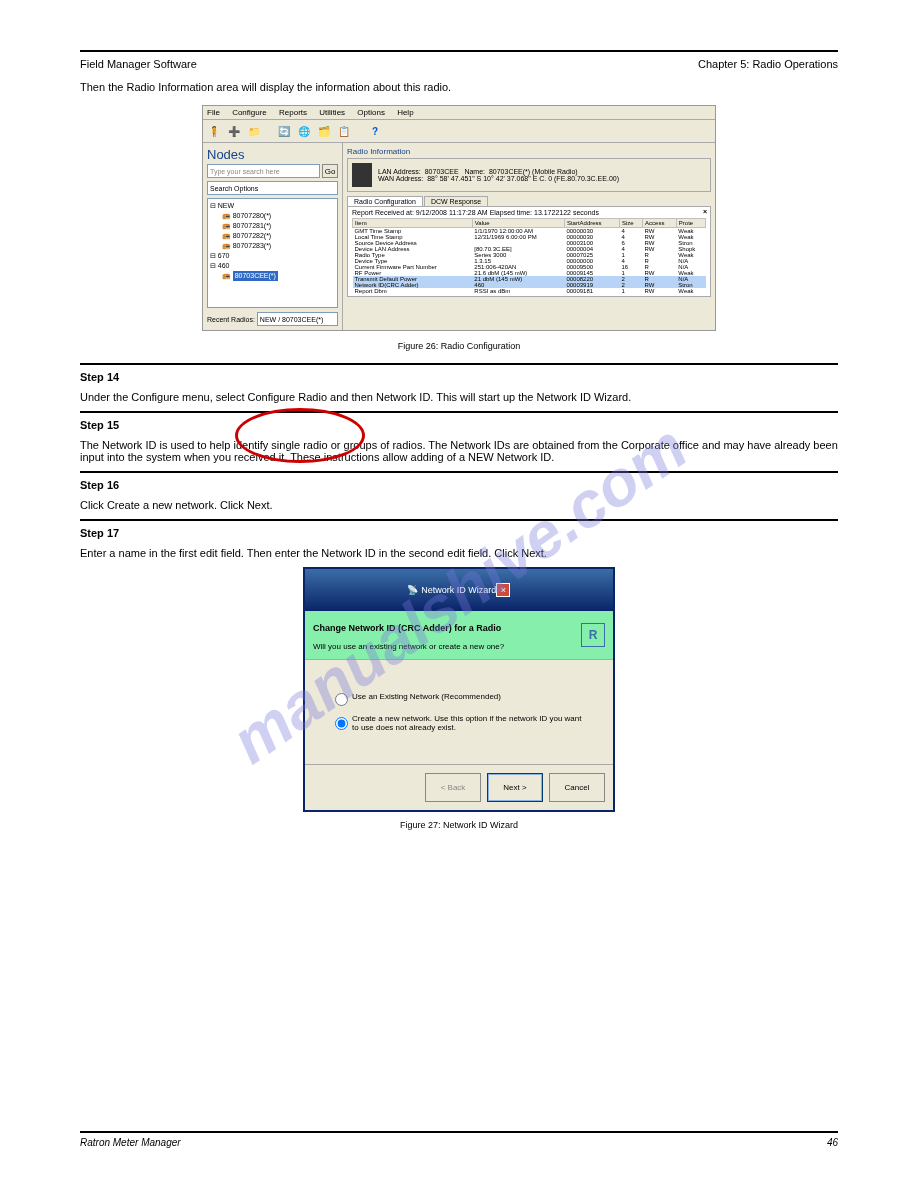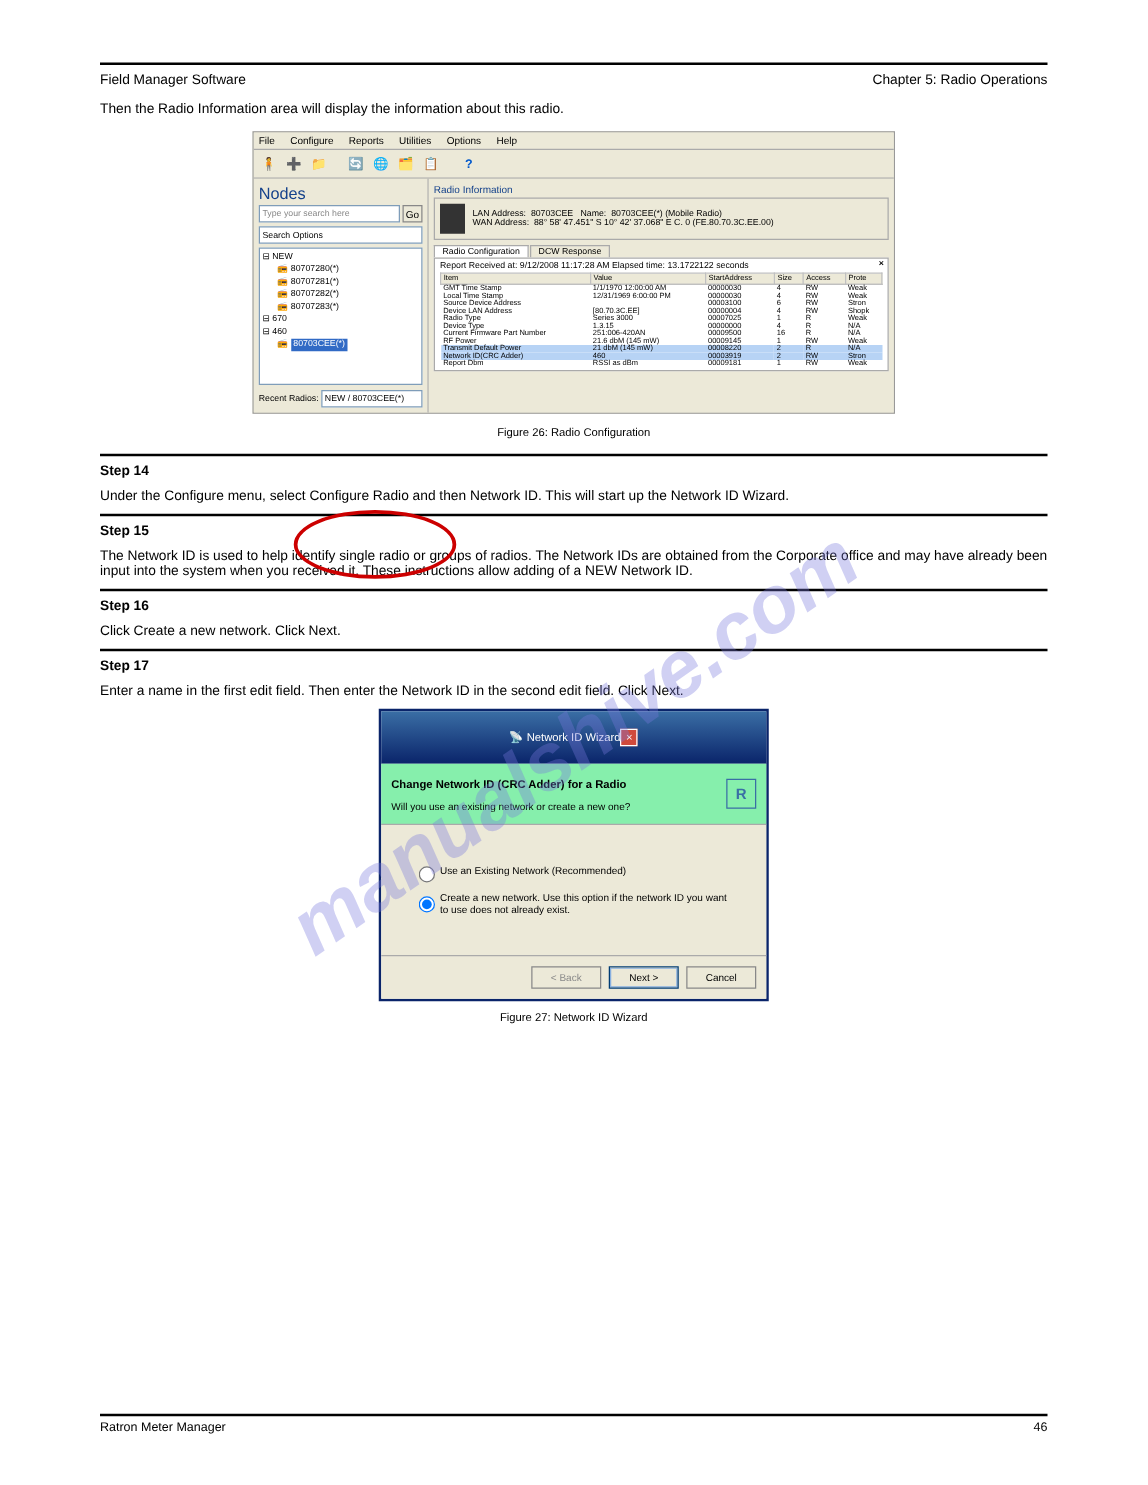--- a/index.html
+++ b/index.html
@@ -43,24 +43,24 @@
 .wiz-title{background:linear-gradient(#3a6ea5,#0a246a);color:#fff;font-size:9px;padding:14px 6px;display:flex;align-items:center;justify-content:center}
 .wiz-title .x{background:#d04a3c;color:#fff;width:14px;height:14px;display:inline-flex;align-items:center;justify-content:center;font-size:9px;border:1px solid #fff}
 .wiz-head{background:#86efac;padding:6px 8px;display:flex;justify-content:space-between;align-items:center;border-bottom:1px solid #aaa}
 .wiz-head b{font-size:9px}
 .wiz-head .sub{font-size:8px}
 .wiz-logo{width:24px;height:24px;border:1px solid #3a6ea5;display:inline-flex;align-items:center;justify-content:center;color:#3a6ea5;font-weight:bold;font-size:12px}
 .wiz-body{background:#ece9d8;padding:24px 30px;font-size:8px}
 .radio{display:flex;gap:4px;margin:8px 0}
 .radio input{margin-top:1px}
 .wiz-foot{background:#ece9d8;padding:8px;display:flex;justify-content:flex-end;gap:6px;border-top:1px solid #aaa}
-.btn{min-width:56px;height:18px;background:#ece9d8;border:1px solid #888;font-size:8px;display:inline-flex;align-items:center;justify-content:center}
+.btn{min-width:56px;height:29px;background:#ece9d8;border:1px solid #888;font-size:8px;display:inline-flex;align-items:center;justify-content:center}
 .btn.def{border:1px solid #003c74;box-shadow:0 0 0 1px #88b0e0 inset}
 .btn[disabled]{color:#888}
-.footer{position:absolute;bottom:40px;left:80px;right:80px;border-top:2px solid #000;padding-top:4px;display:flex;justify-content:space-between;font-size:10px;}
+.footer{position:absolute;bottom:40px;left:80px;right:80px;border-top:2px solid #000;padding-top:4px;display:flex;justify-content:space-between;font-size:10px;font-style:italic}
 </style>
 </head>
 <body>
 
 <div class="page">
 <div class="header">
   <span>Field Manager Software</span>
   <span>Chapter 5: Radio Operations</span>
 </div>
 

